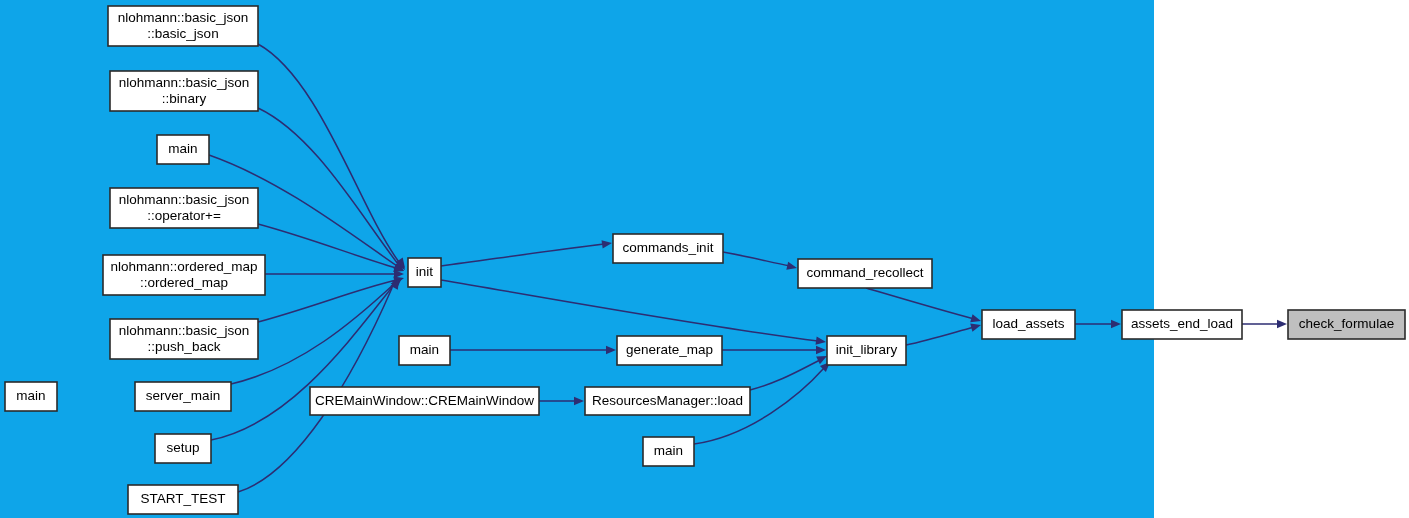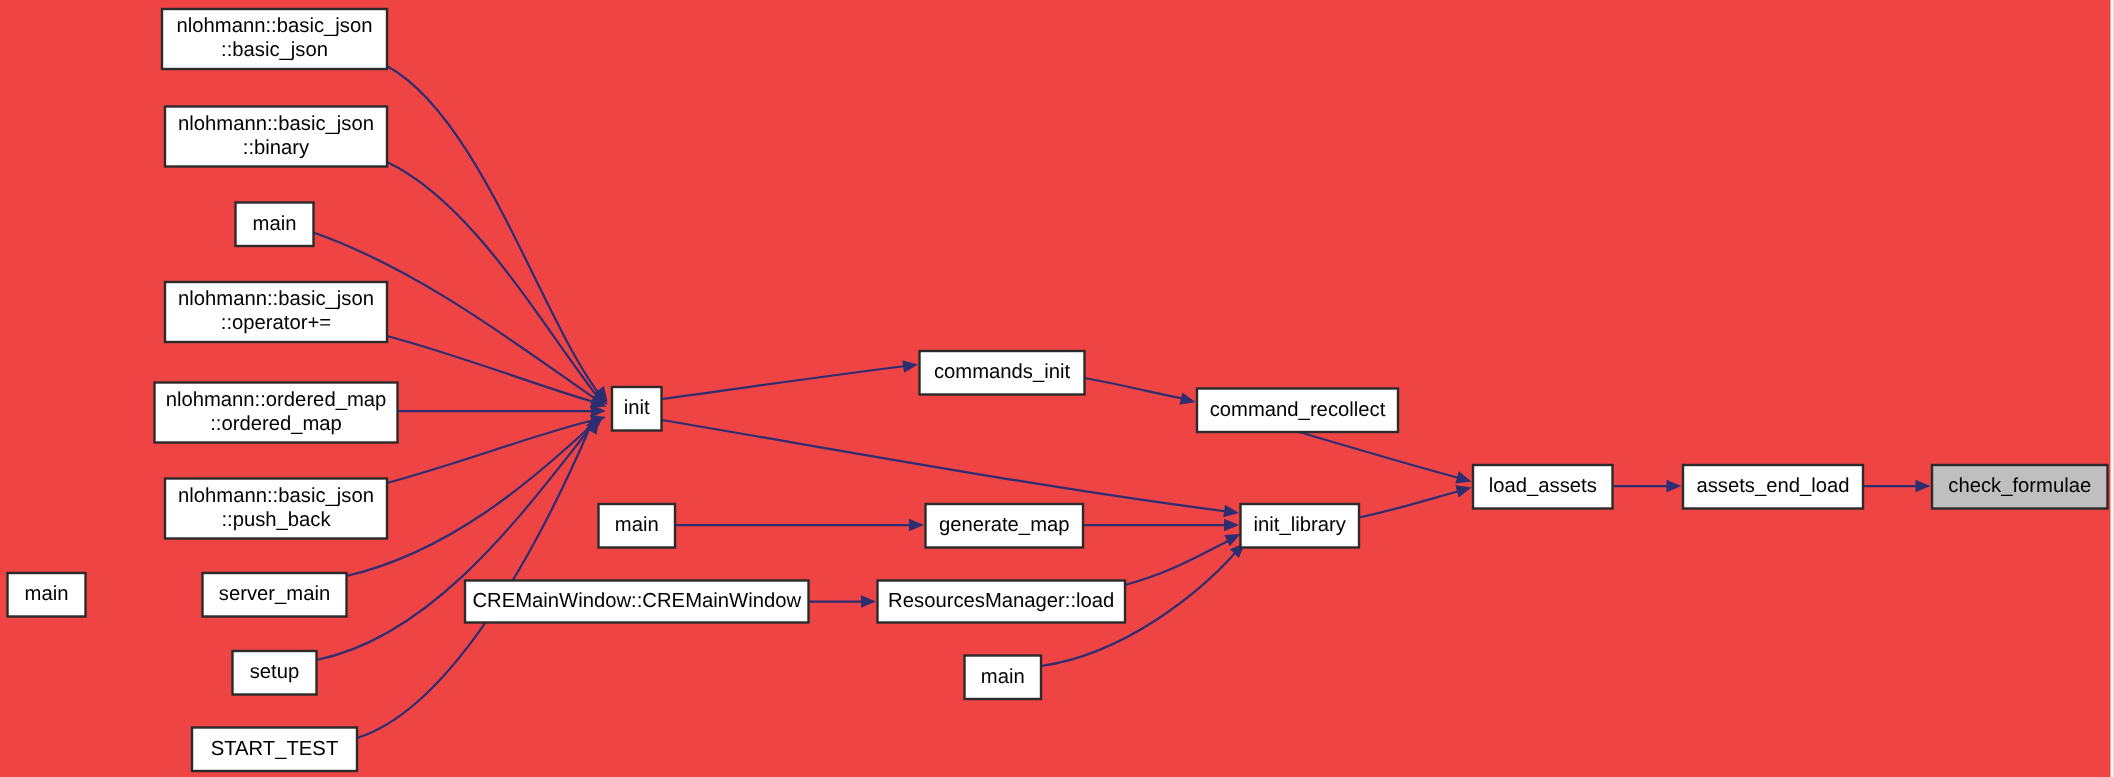--- a/index.html
+++ b/index.html
@@ -2,23 +2,23 @@
 <html><head>
 <meta charset="utf-8">
 <style>
   html, body {
     margin: 0;
     padding: 0;
     background: #ffffff;
   }
   #graph-root {
     position: relative;
-    width: 1407px;
+    width: 1154px;
     height: 518px;
-    background: #ef4444;
+    background: #0ea5e9;
     font-family: "Liberation Sans", sans-serif;
   }
   svg#callgraph {
     display: block;
     width: 1409px;
     height: 518px;
   }
   .node-box {
     fill: #ffffff;
     stroke: #2b2b2b;

